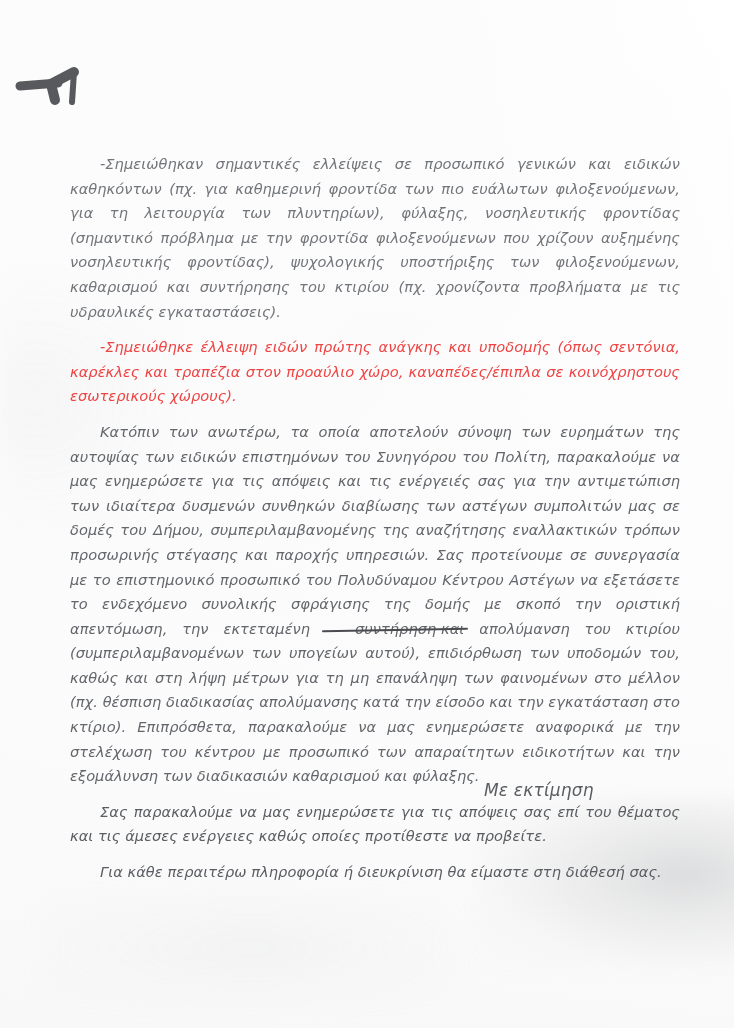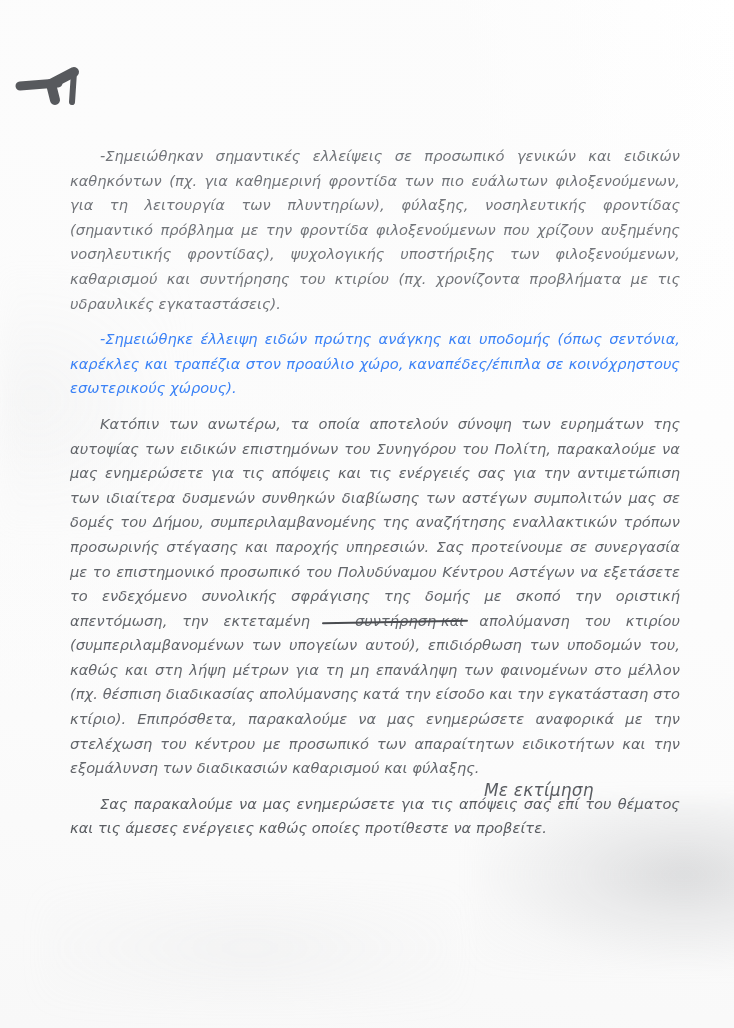--- a/index.html
+++ b/index.html
@@ -69,42 +69,42 @@
     top: 60px;
     width: 76px;
     height: 48px;
     pointer-events: none;
   }
   .hand-mark svg { display: block; }
 
   .body-text {
     position: absolute;
     left: 70px;
-    top: 144px;
+    top: 152px;
     width: 610px;
     color: #5e6064;
     font-size: 14.6px;
     line-height: 24.6px;
     text-align: justify;
     font-style: italic;
     letter-spacing: 0.05px;
   }
 
   .body-text p {
     margin: 0 0 11px 0;
     text-indent: 30px;
     text-align: justify;
     text-justify: inter-word;
   }
 
   .body-text p:last-child { margin-bottom: 0; }
 
   
   .p-1 { color: #72757a; filter: blur(0.32px); }
-  .p-2 { color: #3b82f6; filter: blur(0.30px); }
+  .p-2 { color: #ef4444; filter: blur(0.30px); }
   .p-3 { color: #63666b; filter: blur(0.22px); }
   .p-4 { color: #5d6065; filter: blur(0.16px); }
   .p-5 { color: #5a5d62; filter: blur(0.12px); }
   .p-6 { color: #5a5d62; filter: blur(0.12px); }
 
   .strike-wrap {
     position: relative;
     display: inline-block;
   }
   .strike-wrap .strike-line {
@@ -171,20 +171,21 @@
 
     <p class="p-1">-Σημειώθηκαν σημαντικές ελλείψεις σε προσωπικό γενικών και ειδικών καθηκόντων (πχ. για καθημερινή φροντίδα των πιο ευάλωτων φιλοξενούμενων, για τη λειτουργία των πλυντηρίων), φύλαξης, νοσηλευτικής φροντίδας (σημαντικό πρόβλημα με την φροντίδα φιλοξενούμενων που χρίζουν αυξημένης νοσηλευτικής φροντίδας), ψυχολογικής υποστήριξης των φιλοξενούμενων, καθαρισμού και συντήρησης του κτιρίου (πχ. χρονίζοντα προβλήματα με τις υδραυλικές εγκαταστάσεις).</p>
 
     <p class="p-2">-Σημειώθηκε έλλειψη ειδών πρώτης ανάγκης και υποδομής (όπως σεντόνια, καρέκλες και τραπέζια στον προαύλιο χώρο, καναπέδες/έπιπλα σε κοινόχρηστους εσωτερικούς χώρους).</p>
 
     <p class="p-3"><span>Κατόπιν των ανωτέρω, τα οποία αποτελούν σύνοψη των ευρημάτων της αυτοψίας των ειδικών επιστημόνων του Συνηγόρου του Πολίτη, παρακαλούμε να μας ενημερώσετε για τις απόψεις και τις ενέργειές σας για την αντιμετώπιση των ιδιαίτερα δυσμενών συνθηκών διαβίωσης των αστέγων συμπολιτών μας σε δομές του Δήμου, συμπεριλαμβανομένης της αναζήτησης εναλλακτικών τρόπων προσωρινής στέγασης και παροχής υπηρεσιών. Σας προτείνουμε σε συνεργασία με το επιστημονικό προσωπικό του Πολυδύναμου Κέντρου Αστέγων να εξετάσετε το ενδεχόμενο συνολικής σφράγισης της δομής με σκοπό την οριστική απεντόμωση, την εκτεταμένη </span><span class="strike-wrap"><span>συντήρηση και</span><span class="strike-line"></span></span><span> απολύμανση του κτιρίου (συμπεριλαμβανομένων των υπογείων αυτού), επιδιόρθωση των υποδομών του, καθώς και στη λήψη μέτρων για τη μη επανάληψη των φαινομένων στο μέλλον (πχ. θέσπιση διαδικασίας απολύμανσης κατά την είσοδο και την εγκατάσταση στο κτίριο). Επιπρόσθετα, παρακαλούμε να μας ενημερώσετε αναφορικά με την στελέχωση του κέντρου με προσωπικό των απαραίτητων ειδικοτήτων και την εξομάλυνση των διαδικασιών καθαρισμού και φύλαξης.</span></p>
 
 
     <p class="p-5">Σας παρακαλούμε να μας ενημερώσετε για τις απόψεις σας επί του θέματος και τις άμεσες ενέργειες καθώς οποίες προτίθεστε να προβείτε.</p>
 
+    <p class="p-6">Για κάθε περαιτέρω πληροφορία ή διευκρίνιση θα είμαστε στη διάθεσή σας.</p>
 
   </div>
 
   <div class="closing">Με εκτίμηση</div>
 
   <div class="signature">
   </div>
 
 </div>
 

